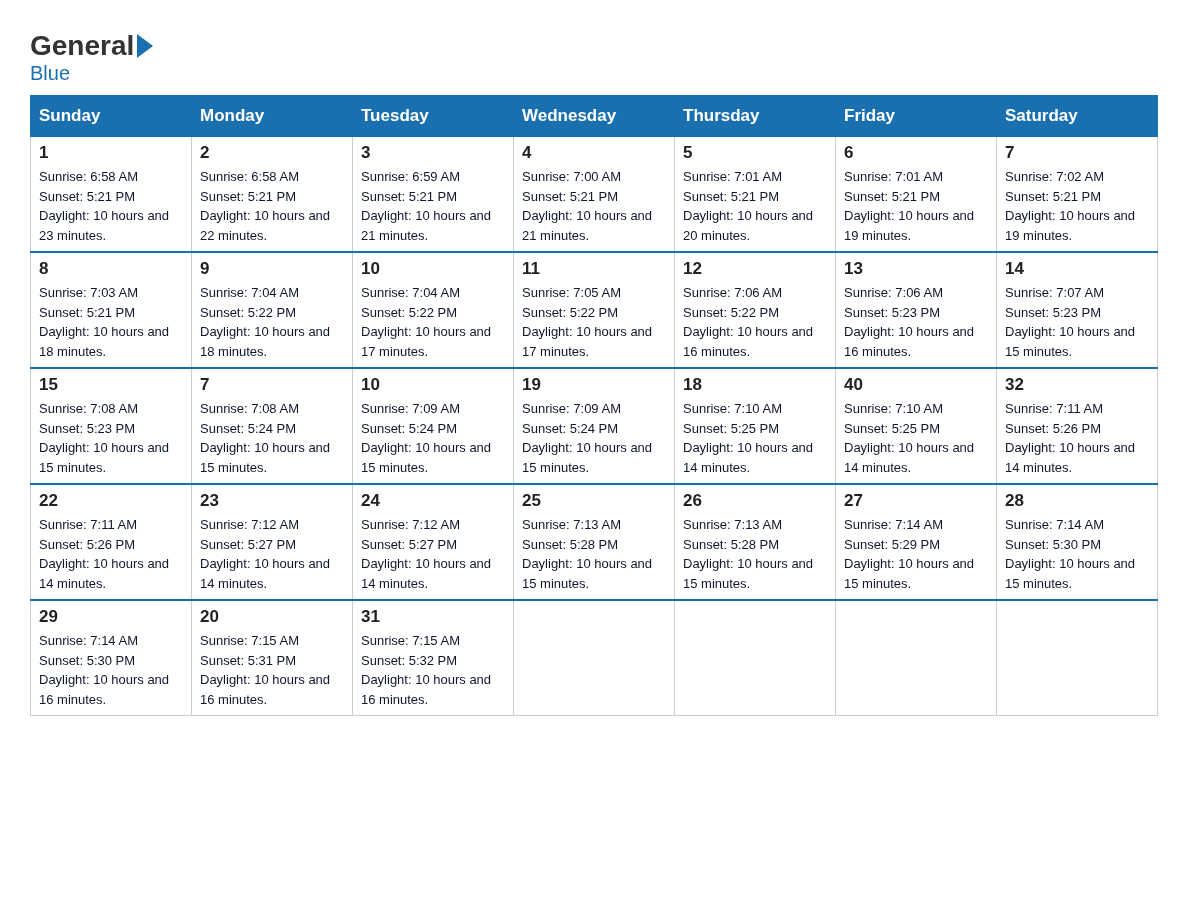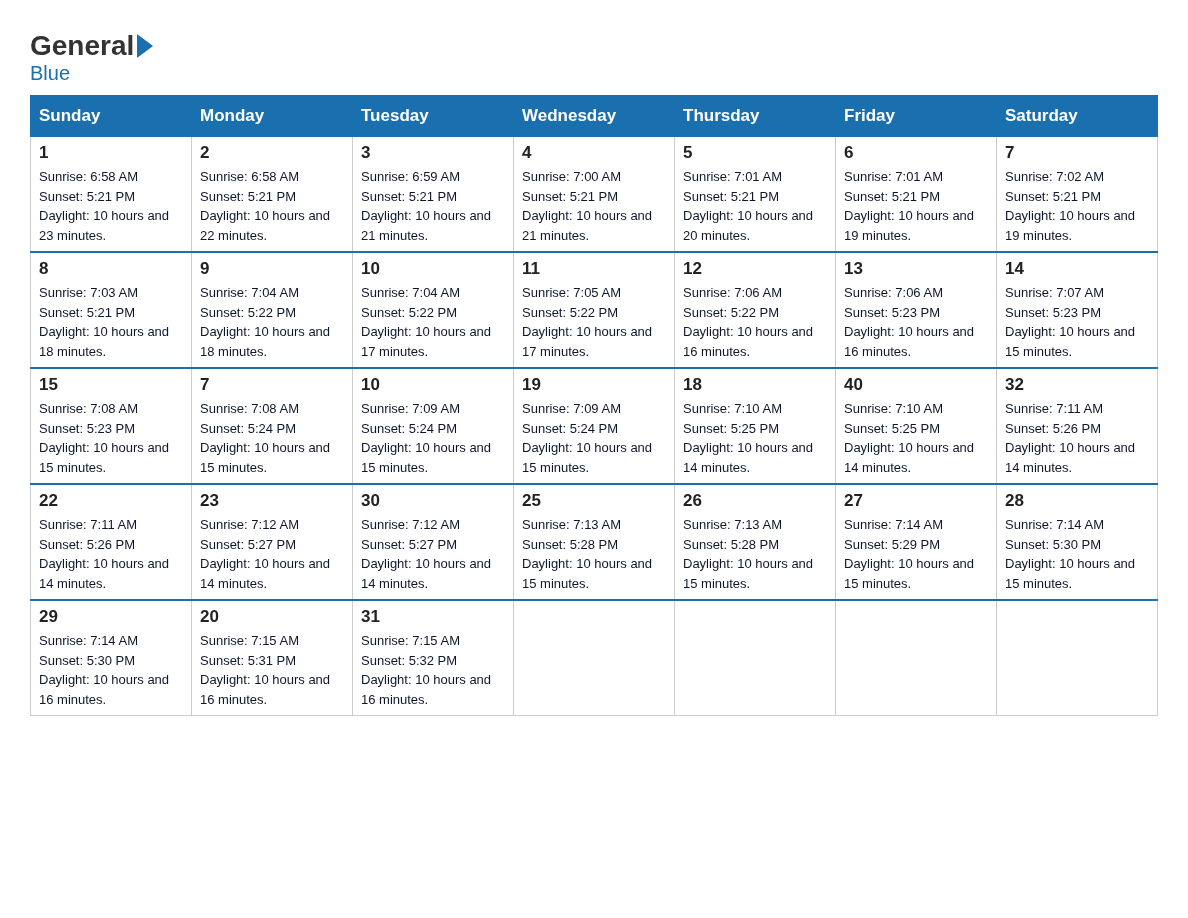--- a/index.html
+++ b/index.html
@@ -198,21 +198,21 @@
       <tr class="row-border-top">
         <td>
           <span class="day-number">22</span>
           <div class="day-info">Sunrise: 7:11 AM<br>Sunset: 5:26 PM<br>Daylight: 10 hours and 14 minutes.</div>
         </td>
         <td>
           <span class="day-number">23</span>
           <div class="day-info">Sunrise: 7:12 AM<br>Sunset: 5:27 PM<br>Daylight: 10 hours and 14 minutes.</div>
         </td>
         <td>
-          <span class="day-number">30</span>
+          <span class="day-number">24</span>
           <div class="day-info">Sunrise: 7:12 AM<br>Sunset: 5:27 PM<br>Daylight: 10 hours and 14 minutes.</div>
         </td>
         <td>
           <span class="day-number">25</span>
           <div class="day-info">Sunrise: 7:13 AM<br>Sunset: 5:28 PM<br>Daylight: 10 hours and 15 minutes.</div>
         </td>
         <td>
           <span class="day-number">26</span>
           <div class="day-info">Sunrise: 7:13 AM<br>Sunset: 5:28 PM<br>Daylight: 10 hours and 15 minutes.</div>
         </td>

